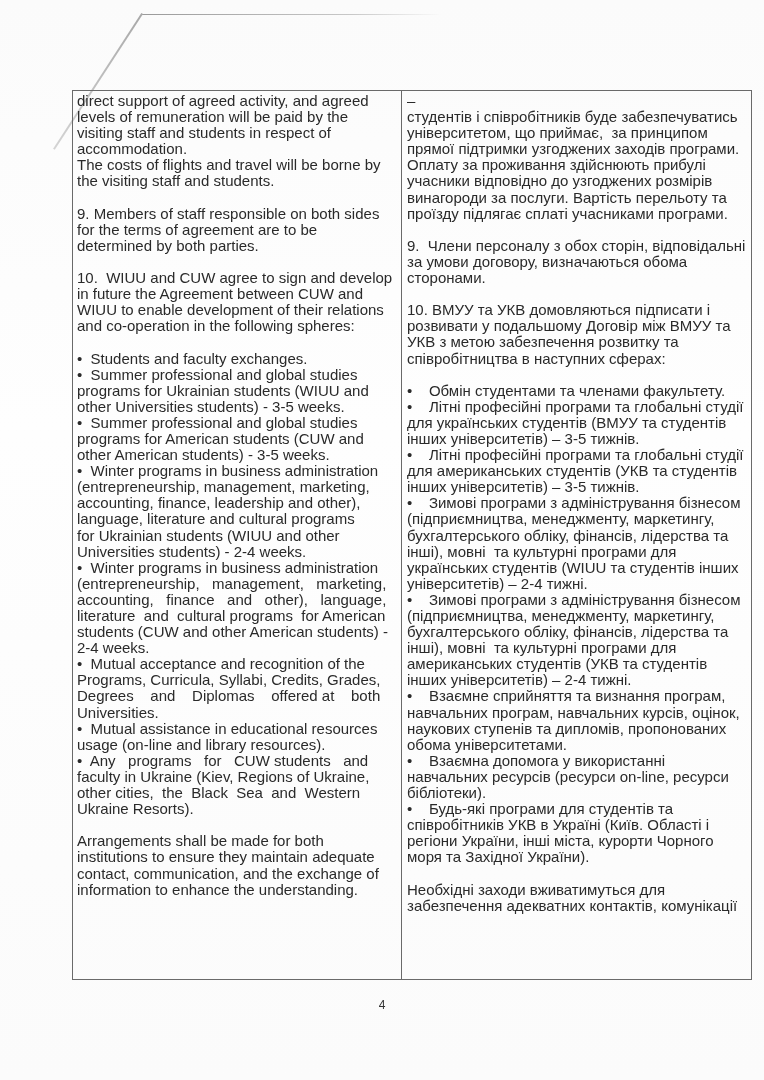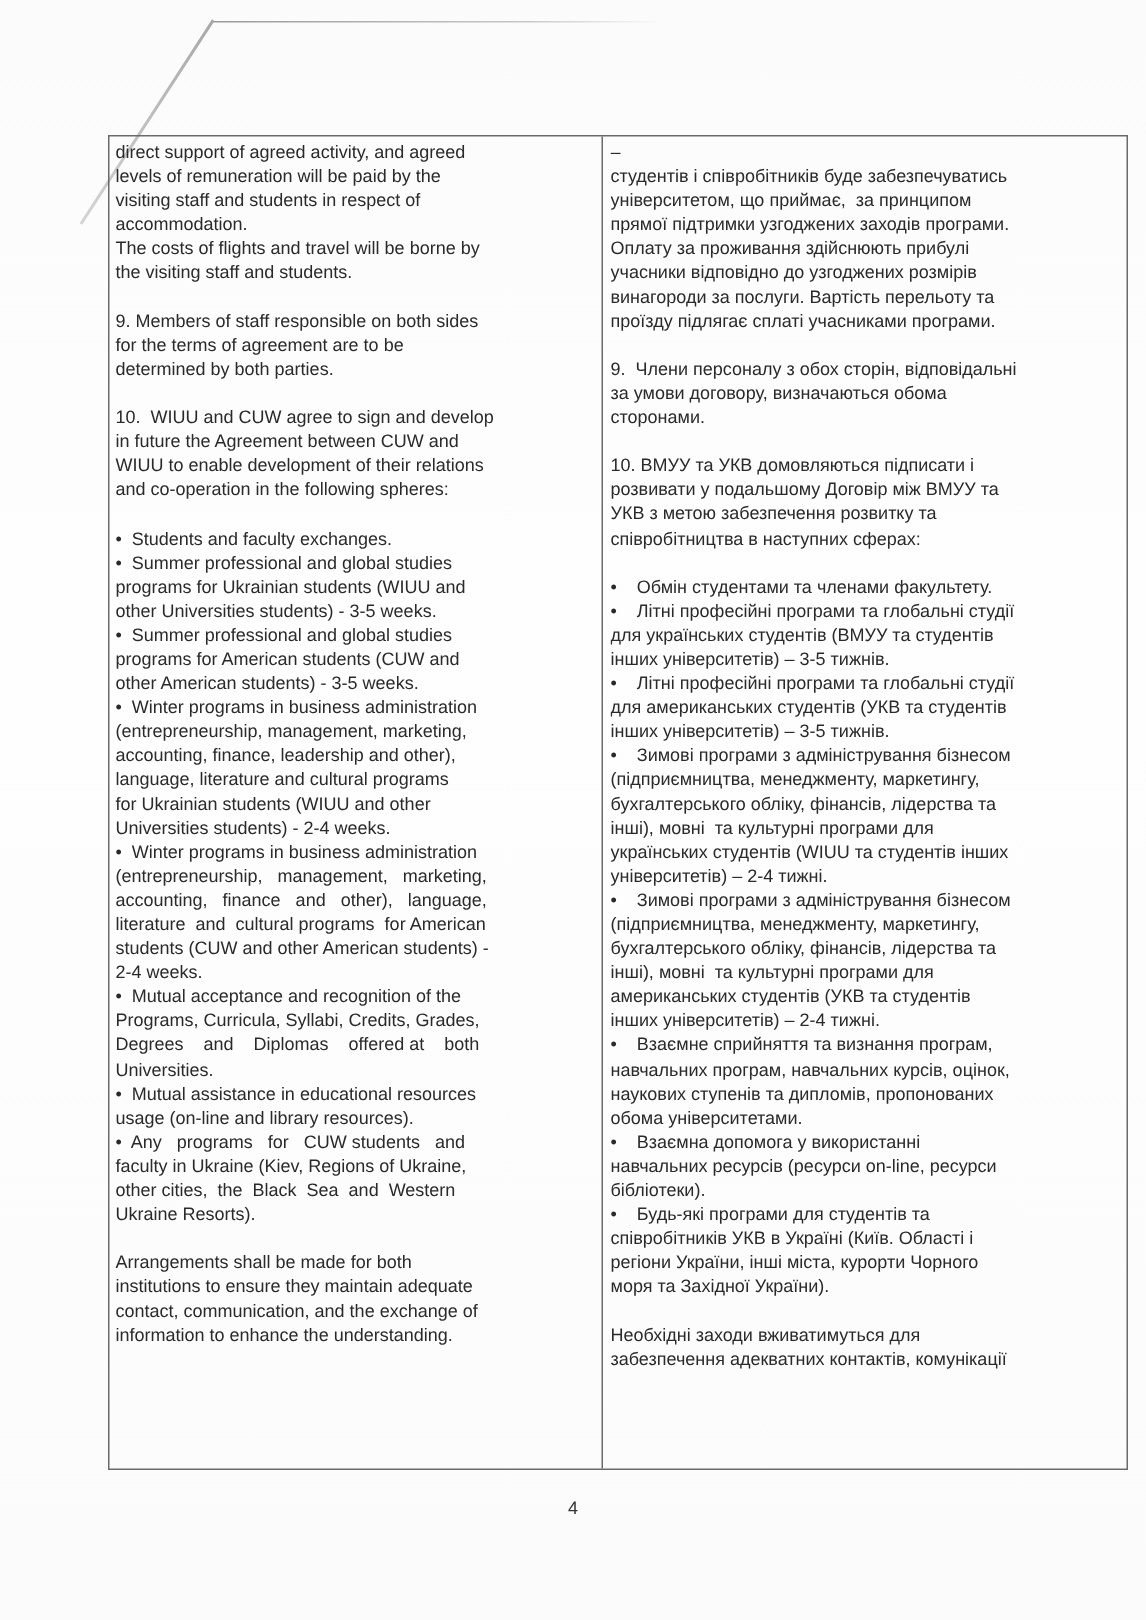--- a/index.html
+++ b/index.html
@@ -27,21 +27,21 @@
     .doc-table {
       position: absolute; left: 72px; top: 90px; width: 680px; height: 890px;
       border: 1px solid #6a6a6a;
       box-sizing: border-box;
     }
     .col-divider {
       position: absolute; left: 328px; top: 0; bottom: 0; width: 1px; background: #6a6a6a;
     }
     .col {
       position: absolute; top: 2px;
-      font-size: 12px; line-height: 16.1px;
+      font-size: 15px; line-height: 16.1px;
       white-space: pre;
     }
     .col-en { left: 4px; width: 322px; }
     .col-uk { left: 334px; width: 344px; overflow: hidden; }
     .line { display: block; height: 16.1px; }
     .blank { display: block; height: 16.1px; }
     .page-number {
       position: absolute; left: 0; width: 764px; top: 998px;
       text-align: center; font-size: 12px; color: #333;
     }

